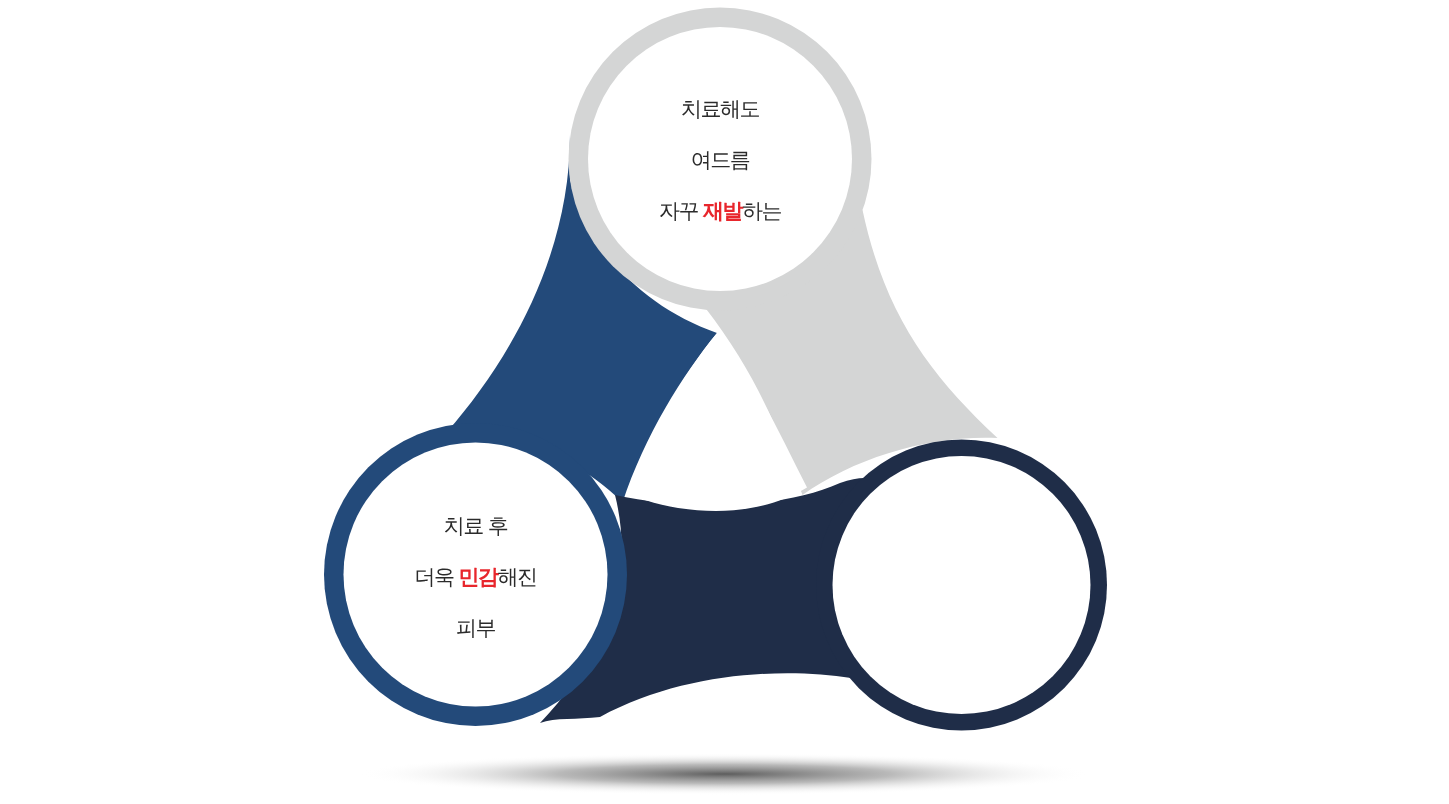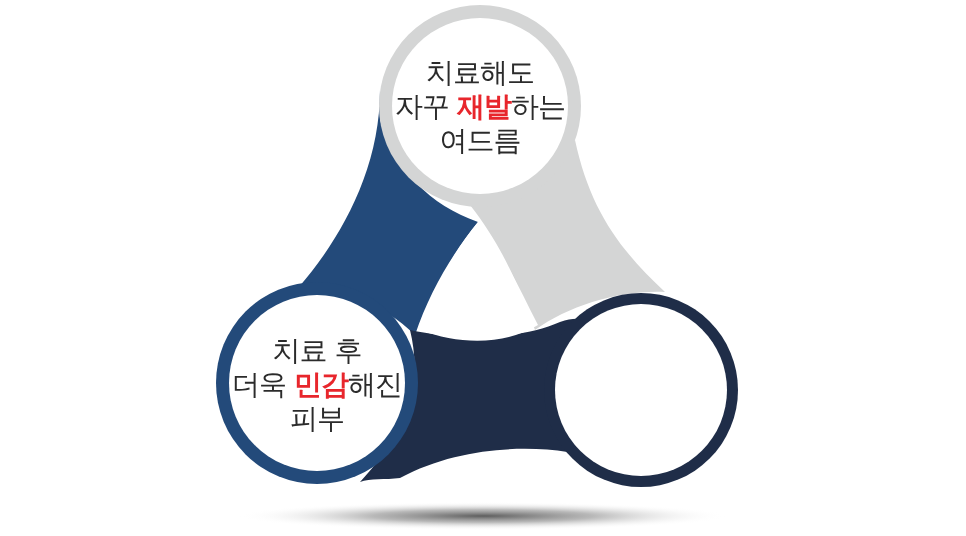--- a/index.html
+++ b/index.html
@@ -1,21 +1,21 @@
 <!DOCTYPE html>
 <html><head>
   <meta charset="utf-8">
   <style>
     html, body { margin: 0; padding: 0; background: #ffffff; }
     body { width: 966px; height: 536px; position: relative; overflow: hidden;
            font-family: "DejaVu Sans", "Liberation Sans", sans-serif; }
     .stage { position: absolute; left: 0; top: 0; width: 966px; height: 536px; }
     .stage svg { position: absolute; left: 0; top: 0; }
     .label { position: absolute; text-align: center; color: #2b2b2b;
-             font-size: 28px; line-height: 34px; letter-spacing: -1px; }
+             font-size: 14px; line-height: 34px; letter-spacing: -1px; }
     .label .red { color: #e8262c; font-weight: bold; }
     .label .line { display: block; white-space: nowrap; }
   </style>
 </head>
 <body>
 
 <div class="stage">
   <svg width="966" height="536" viewBox="0 0 966 536">
     <defs>
       <radialGradient id="shadowGrad" cx="50%" cy="50%" r="50%">
@@ -59,24 +59,24 @@
 
     <circle cx="641" cy="390" r="97" fill="#1f2d48"></circle>
     <circle cx="641" cy="390" r="86" fill="#ffffff"></circle>
   </svg>
 
   <div class="label" style="left:392px; top:56px; width:176px;">
     <span class="line">
       <span>치료해도</span>
     </span>
     <span class="line">
-      <span>자꾸 </span><span class="red">재발</span><span>하는</span>
+      <span>여드름</span>
     </span>
     <span class="line">
-      <span>여드름</span>
+      <span>자꾸 </span><span class="red">재발</span><span>하는</span>
     </span>
   </div>
 
   <div class="label" style="left:229px; top:334px; width:176px;">
     <span class="line">
       <span>치료 후</span>
     </span>
     <span class="line">
       <span>더욱 </span><span class="red">민감</span><span>해진</span>
     </span>

